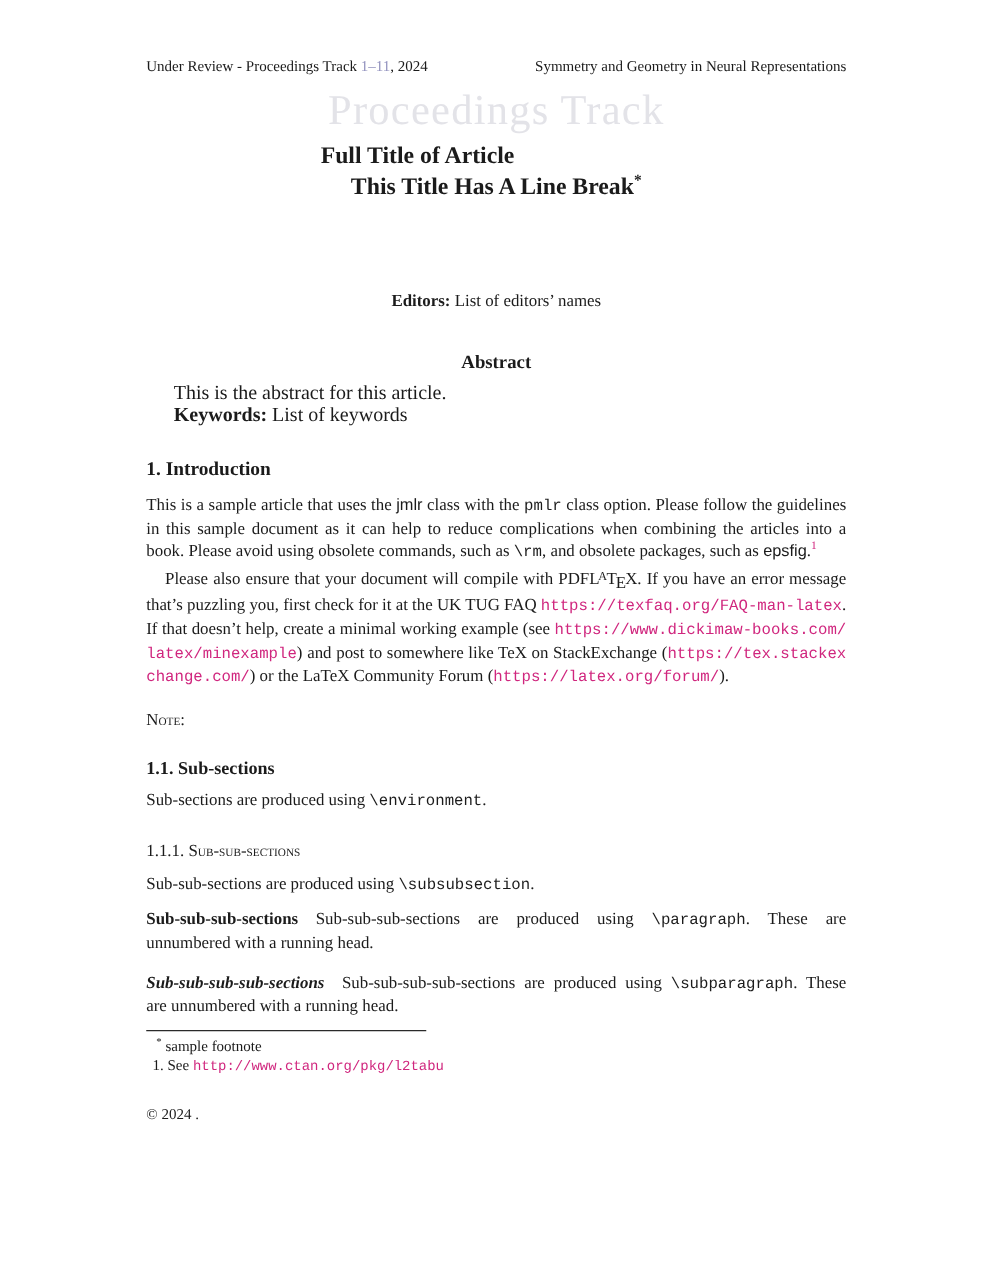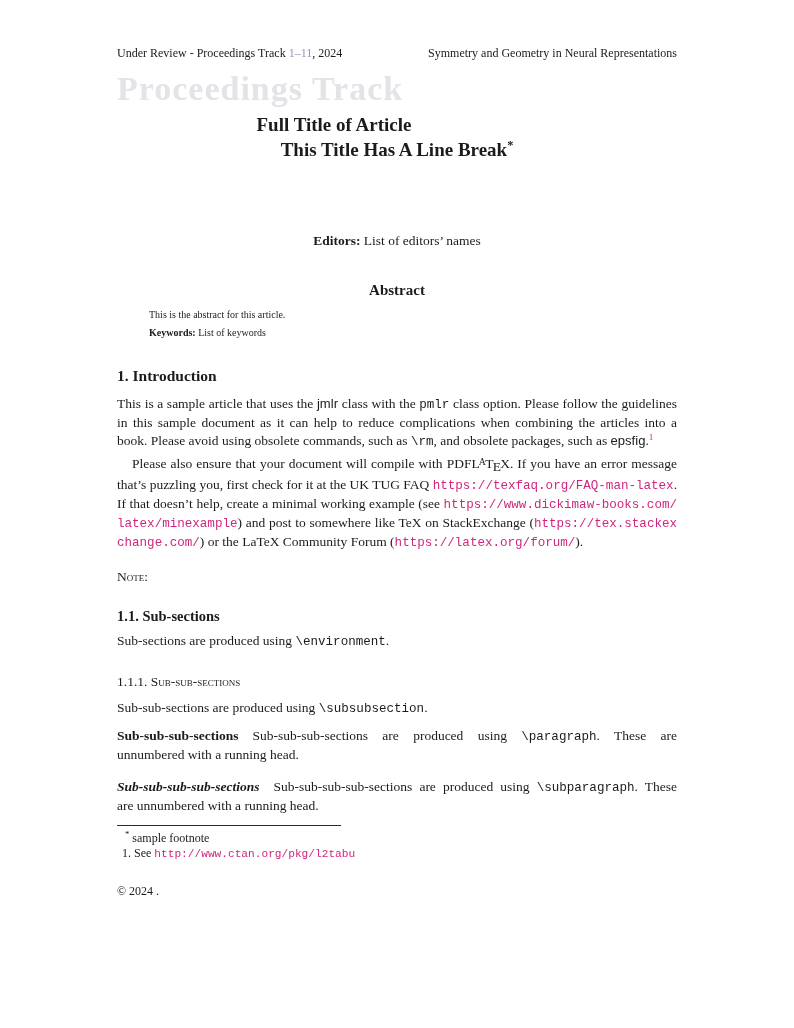--- a/index.html
+++ b/index.html
@@ -23,40 +23,41 @@
 
   .running-header {
     margin-top: 46px;
     display: flex;
     justify-content: space-between;
     font-size: 12px;
     line-height: 14px;
   }
   .watermark {
     margin-top: 10px;
+    text-align: center;
     font-size: 34px;
     line-height: 38px;
     color: var(--watermark);
     letter-spacing: 1px;
-    font-weight: bold;
+    font-weight: normal;
   }
   .title-block {
     margin-top: 4px;
     text-align: center;
     font-weight: bold;
     font-size: 19px;
     line-height: 25px;
   }
   .title-line-1 { position: relative; left: -63px; }
 
   .editors { margin-top: 70px; font-size: 13.5px; line-height: 18px; text-align: center; }
 
   .abstract { margin-top: 30px; }
   .abstract-heading { text-align: center; font-weight: bold; font-size: 15px; line-height: 20px; }
-  .abstract-body { margin: 6px 22px 0 32px; font-size: 10px; line-height: 18px; }
+  .abstract-body { margin: 6px 22px 0 22px; font-size: 16px; line-height: 18px; }
 
   h2.section { margin: 24px 0 0 0; font-size: 15.5px; line-height: 20px; font-weight: bold; }
   h3.subsection { margin: 20px 0 0 0; font-size: 14.5px; line-height: 20px; font-weight: bold; }
   h4.subsubsection { margin: 22px 0 0 0; font-size: 13.5px; line-height: 18px; font-weight: normal; }
 
   p.body { margin: 9px 0 0 0; font-size: 13.5px; line-height: 18px; text-align: justify; }
   p.noindent-follow { margin-top: 2px; text-indent: 15px; }
   .note { margin-top: 16px; font-size: 13.5px; line-height: 18px; }
   .note-body { text-align: justify; }
   .smallcaps { font-variant: small-caps; }

